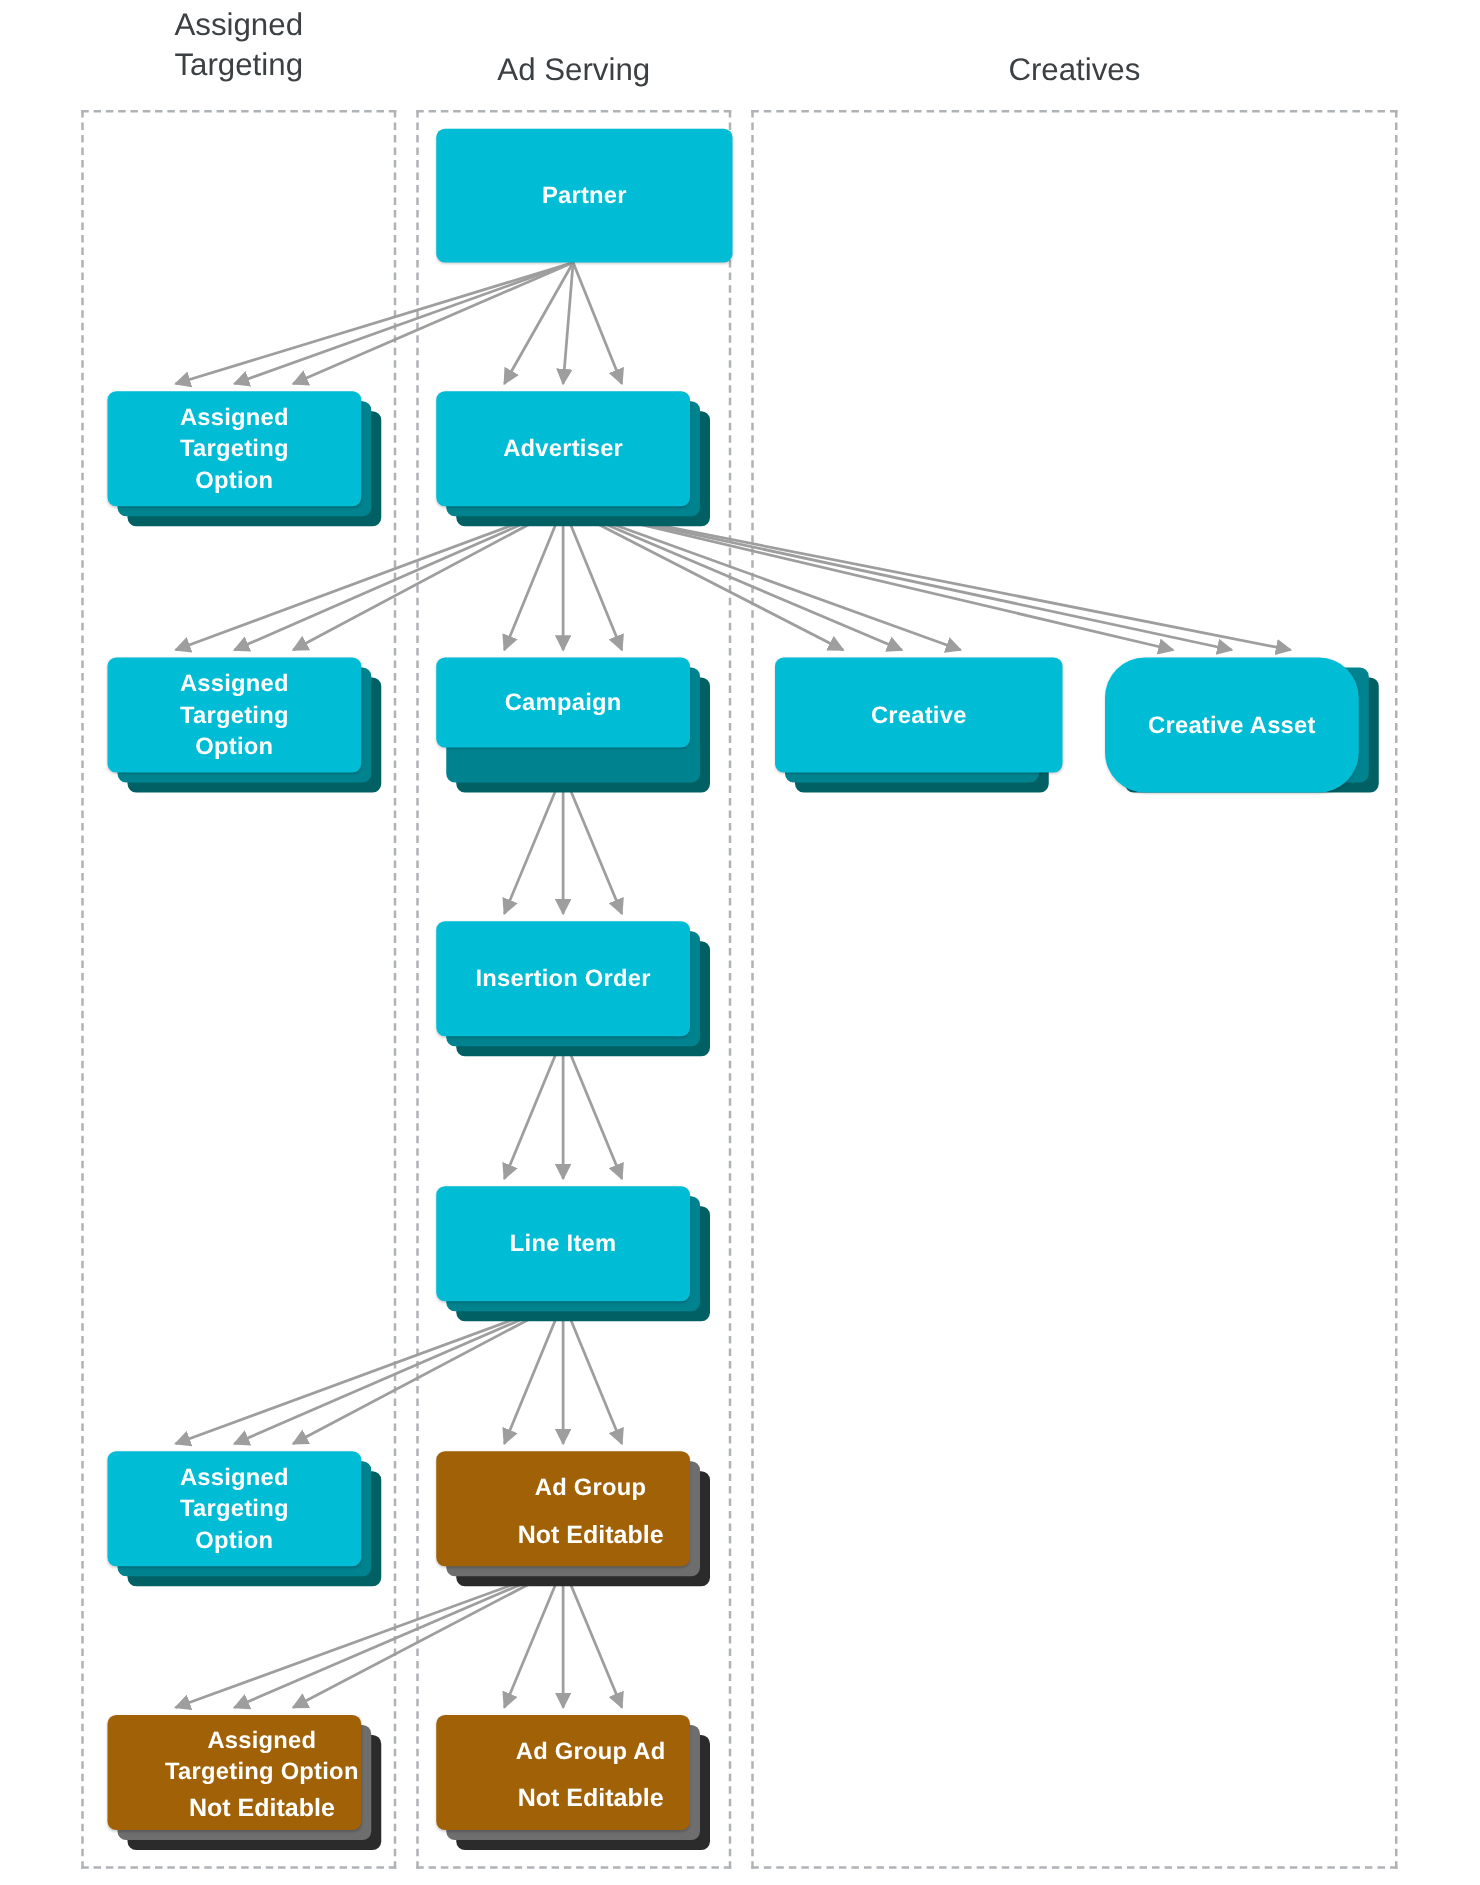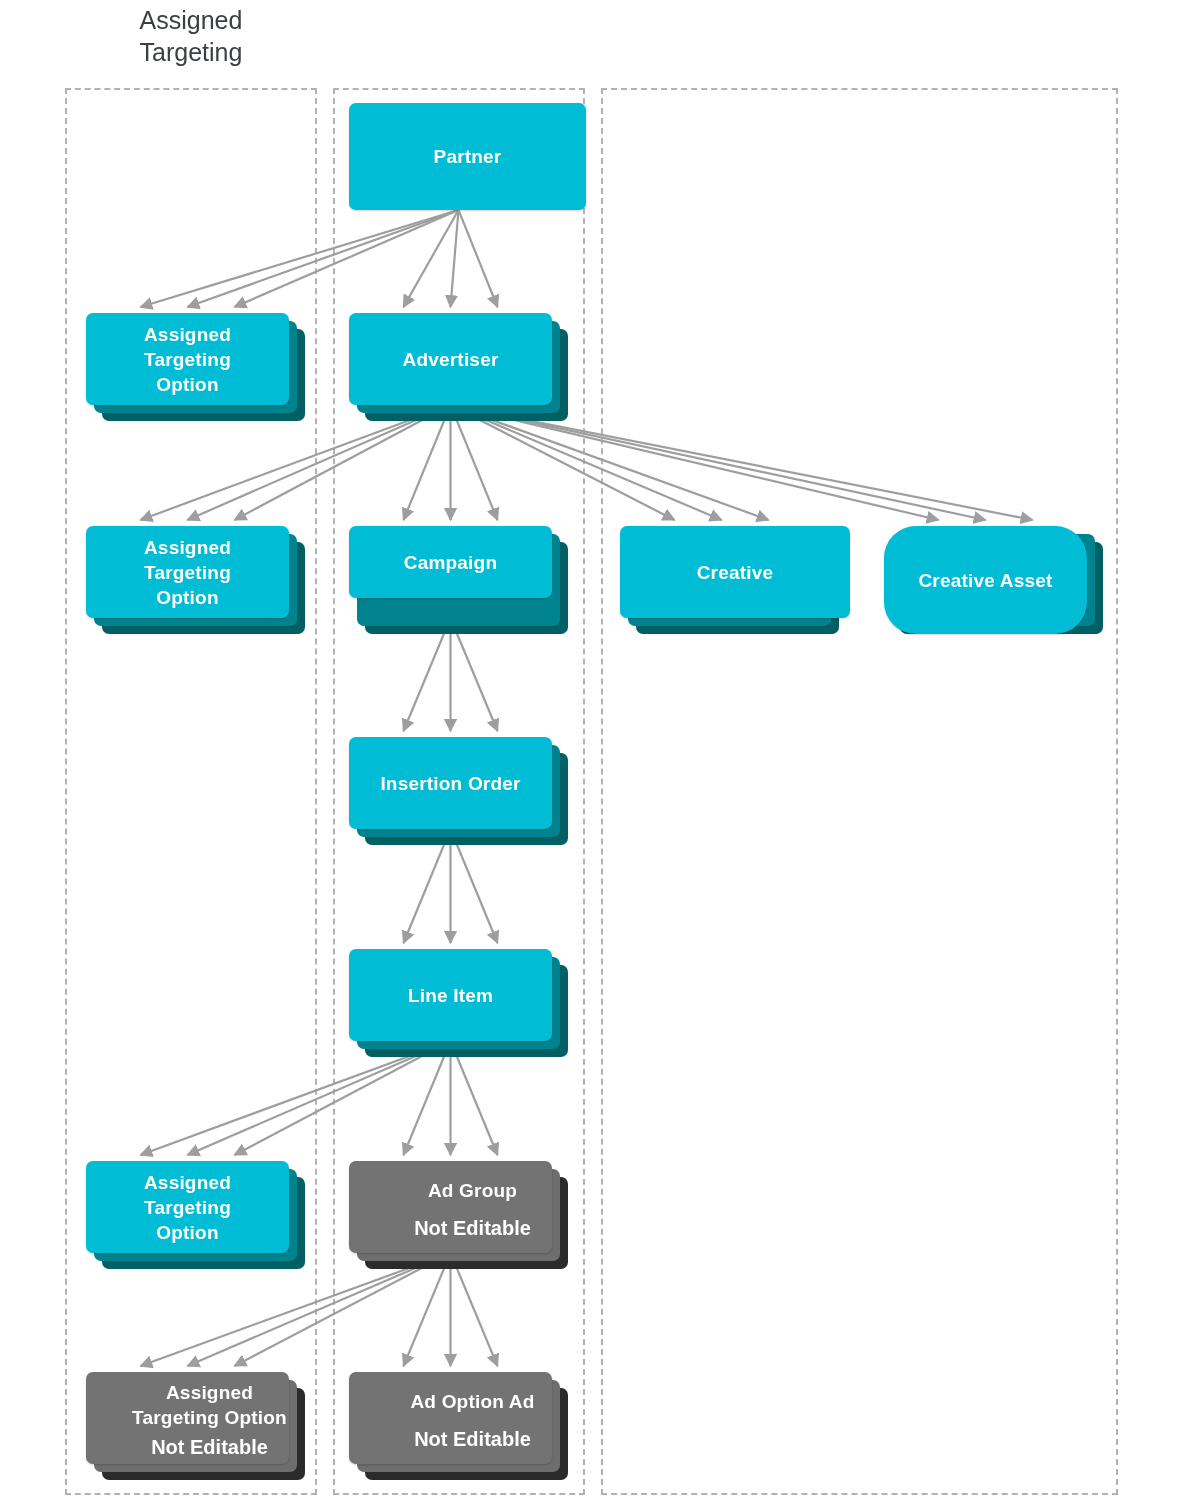--- a/index.html
+++ b/index.html
@@ -72,33 +72,35 @@
     color: #ffffff;
     font-weight: bold;
     font-size: 20px;
     line-height: 18px;
     text-align: center;
     margin-top: 16px;
   }
   .cyan  { background: #00bcd4; }
   .teal1 { background: #00838f; }
   .teal2 { background: #006064; }
-  .gray  { background: #737373; padding-left: 44px; }
+  .gray  { background: #a16207; padding-left: 44px; }
   .gray1 { background: #6e6e6e; }
   .gray2 { background: #2b2b2b; }
 </style>
 </head>
 <body>
 
 <div id="stage">
 
   <div class="col-title" style="left:65px; top:4px; width:252px;">
     <div>Assigned</div>
     <div>Targeting</div>
   </div>
+  <div class="col-title" style="left:333px; top:40px; width:252px;">Ad Serving</div>
+  <div class="col-title" style="left:601px; top:40px; width:517px;">Creatives</div>
 
   <div class="col-frame" style="left:65px; top:88px; width:252px; height:1407px;"></div>
   <div class="col-frame" style="left:333px; top:88px; width:252px; height:1407px;"></div>
   <div class="col-frame" style="left:601px; top:88px; width:517px; height:1407px;"></div>
 
   <svg id="edges" viewBox="0 0 1184 1508">
     <defs>
       <marker id="ah" viewBox="0 0 10 10" refX="9" refY="5" markerWidth="6" markerHeight="6" orient="auto-start-reverse">
         <path d="M 0 0 L 10 5 L 0 10 z" fill="#9e9e9e"></path>
       </marker>
@@ -243,18 +245,18 @@
       <div class="title">Assigned</div>
       <div class="title">Targeting Option</div>
       <div class="sub" style="margin-top:8px;">Not Editable</div>
     </div>
   </div>
 
   <div class="node" style="left:349px; top:1372px;">
     <div class="layer gray2 back" style="left:16px; top:16px; width:203px; height:92px;"></div>
     <div class="layer gray1" style="left:8px; top:8px; width:203px; height:92px;"></div>
     <div class="face gray" style="width:203px; height:92px;">
-      <div class="title">Ad Option Ad</div>
+      <div class="title">Ad Group Ad</div>
       <div class="sub">Not Editable</div>
     </div>
   </div>
 
 </div>
 
 </body></html>

